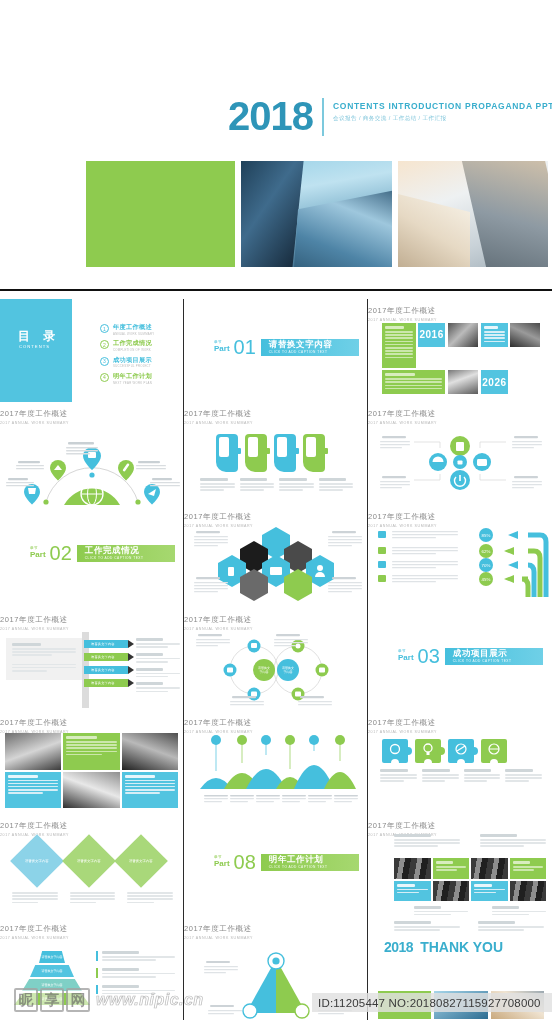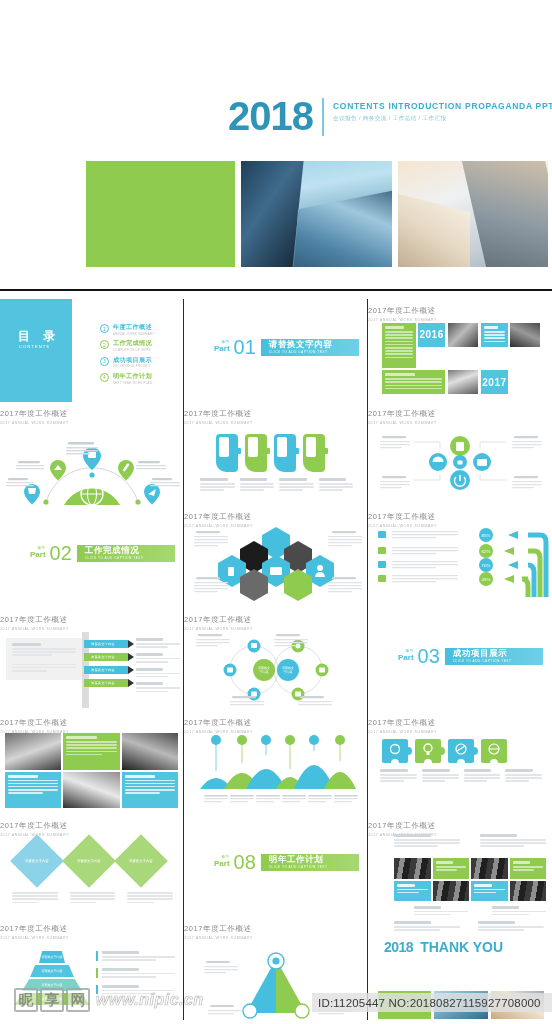--- a/index.html
+++ b/index.html
@@ -63,21 +63,21 @@
     border-right:1px solid #2b2b2b;
   }
   .slide:nth-child(3n) { border-right:none; }
 
   .s-title { position:absolute; left:0; right:0; top:7px; text-align:left; }
   .s-title .t-cn { font-size:7.5px; color:#8a8a8a; letter-spacing:0.6px; }
   .s-title .t-en { font-size:3.6px; color:#b6b6b6; letter-spacing:0.6px; margin-top:1.5px; }
 
   
   .part-wrap { position:absolute; left:30px; top:38px; display:flex; align-items:center; }
-  .part-kicker { text-align:right; margin-right:4px; line-height:1; }
+  .part-kicker { text-align:left; margin-right:4px; line-height:1; }
   .part-kicker .k1 { font-size:3.6px; letter-spacing:0.5px; display:block; }
   .part-kicker .k2 { font-size:8px; font-weight:bold; display:block; margin-top:1px; }
   .part-num { font-size:20px; font-weight:300; line-height:1; margin-right:5px; }
   .part-bar { height:17px; padding:0 10px 0 8px; display:flex; flex-direction:column; justify-content:center;
               min-width:98px; }
   .part-bar .b-cn { font-size:8.5px; color:#fff; font-weight:bold; letter-spacing:0.6px; line-height:1.05; }
   .part-bar .b-en { font-size:3.2px; color:rgba(255,255,255,.92); letter-spacing:0.5px; margin-top:1px; }
   .blue-theme .part-kicker,.blue-theme .part-num { color:#45bfdd; }
   .blue-theme .part-bar { background:linear-gradient(90deg,#45bfdd,#6fd0e7); }
   .green-theme .part-kicker,.green-theme .part-num { color:#8ecb4f; }
@@ -304,21 +304,21 @@
       <div class="m-photo2"></div>
       <div class="m-green m-card" style="grid-column:1 / span 2;">
         <div class="ph-h" style="width:52%"></div>
           <div class="ph-l"></div>
           <div class="ph-l"></div>
           <div class="ph-l"></div>
           <div class="ph-l"></div>
         </div>
       <div class="m-photo3"></div>
       <div class="m-blue">
-        <div class="m-year">2017</div>
+        <div class="m-year">2026</div>
         </div>
     </div>
   </div>
 
   <div class="slide">
     <div class="s-title">
       <div class="t-cn">2017年度工作概述</div>
       <div class="t-en">2017 ANNUAL WORK SUMMARY</div>
     </div>
     <svg class="arc-svg" width="184" height="89" viewBox="0 0 184 89">

